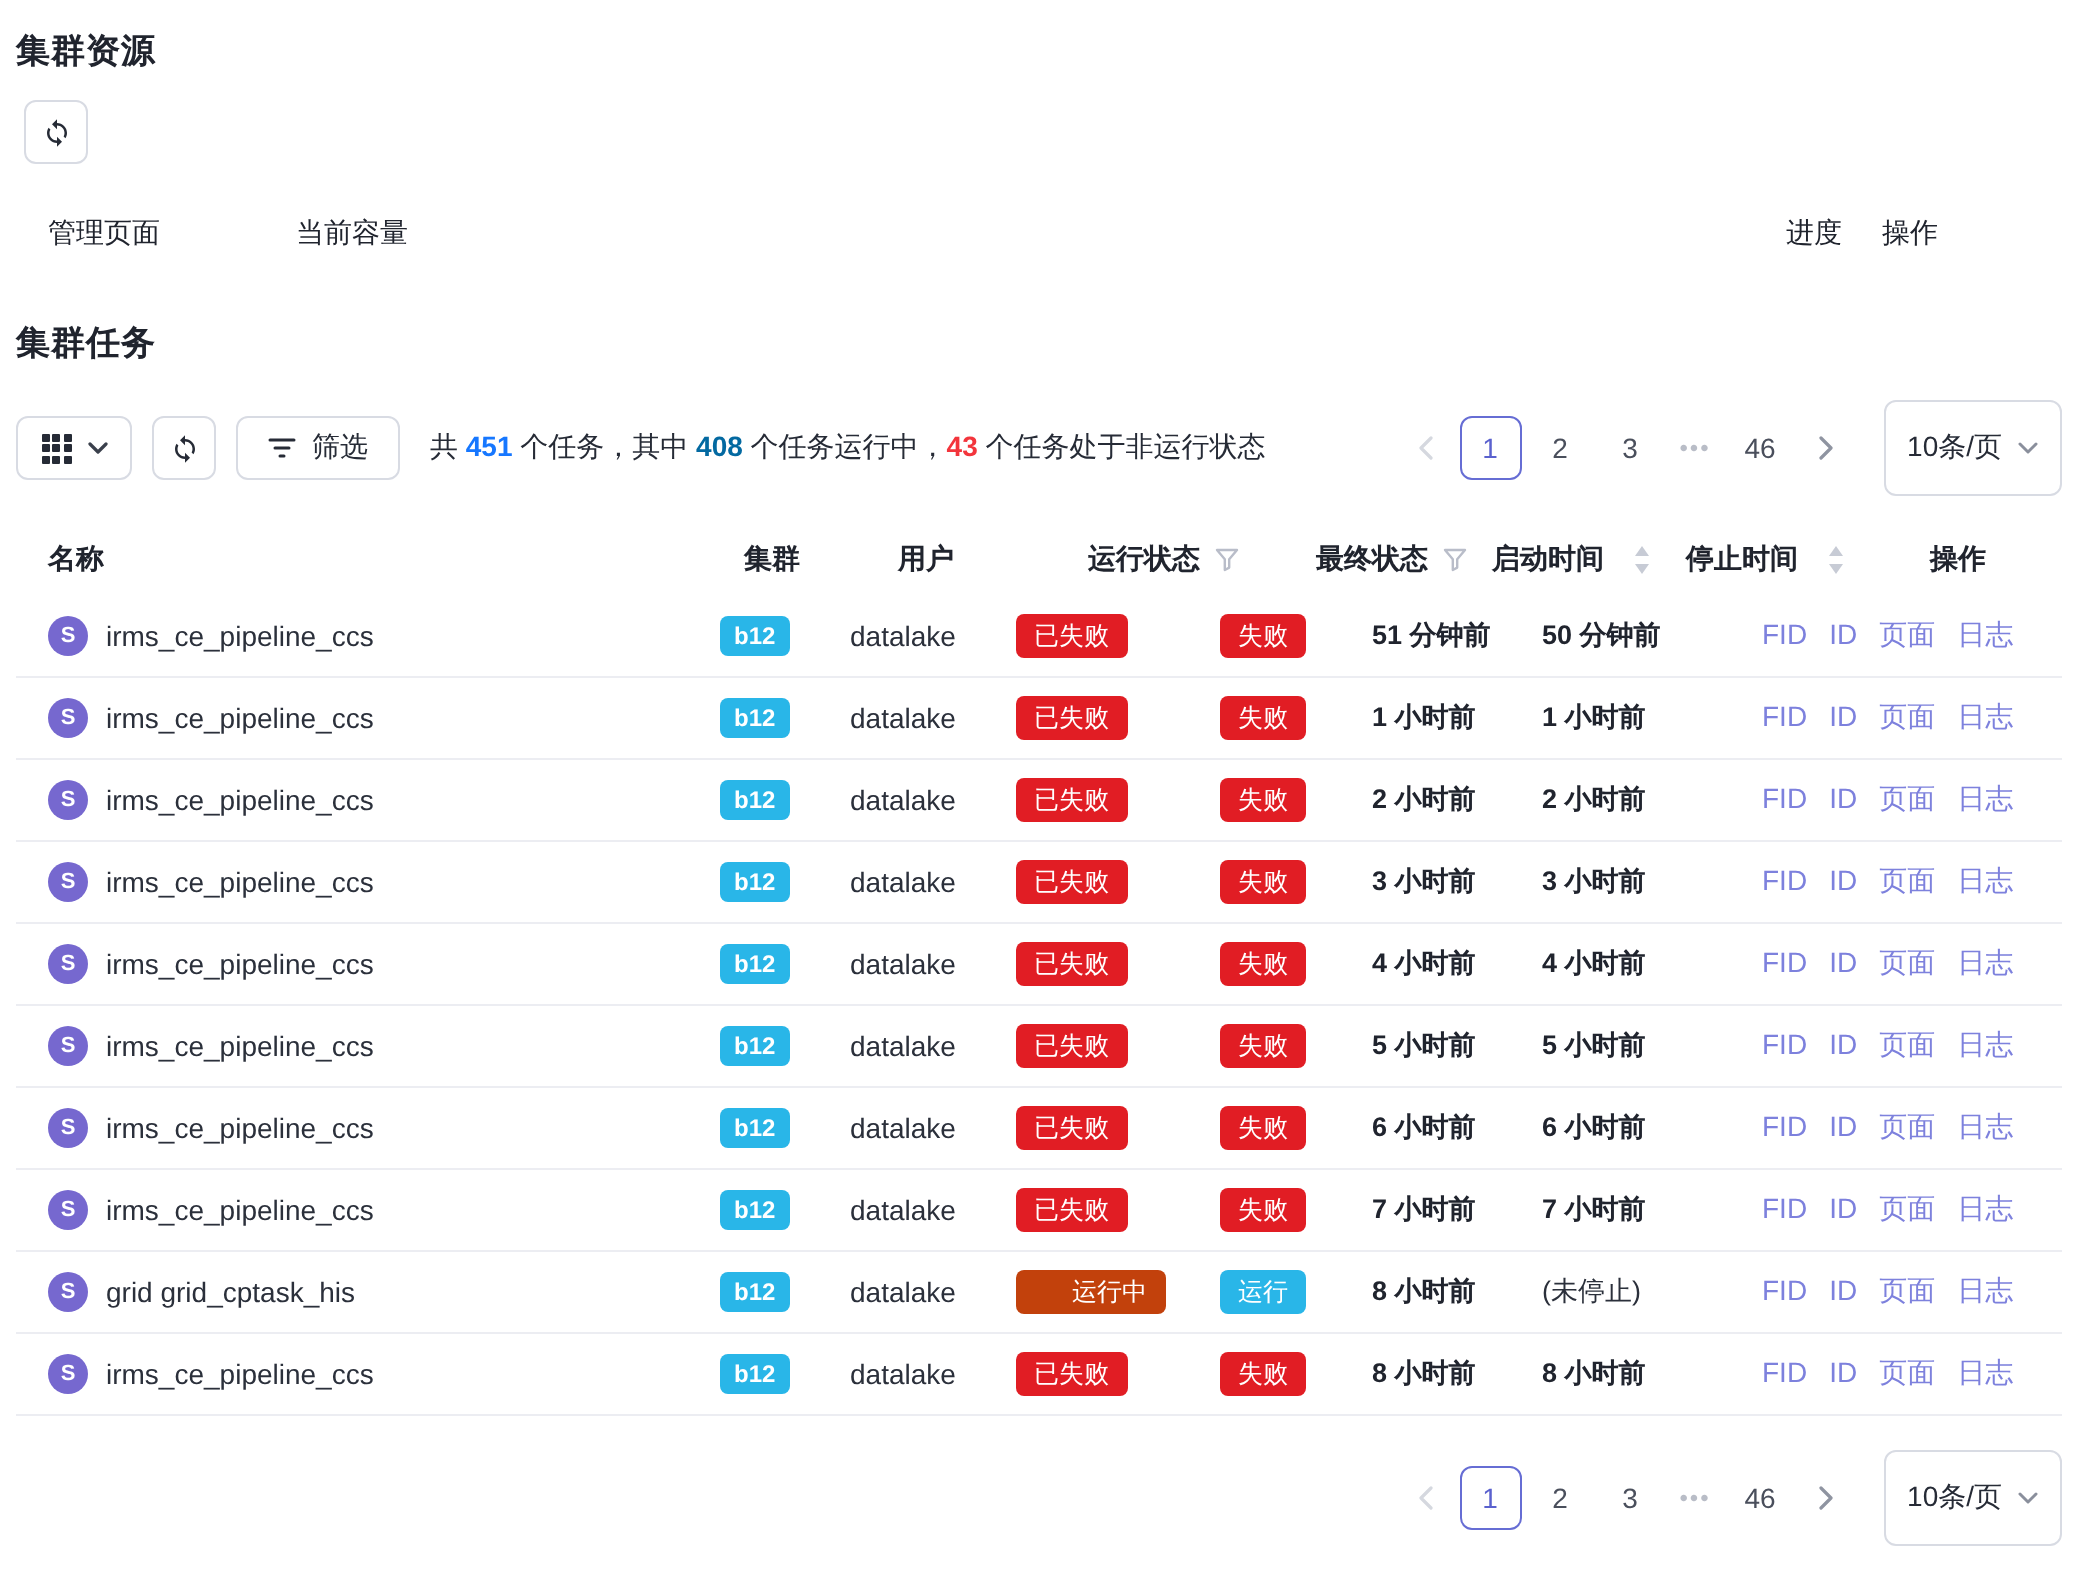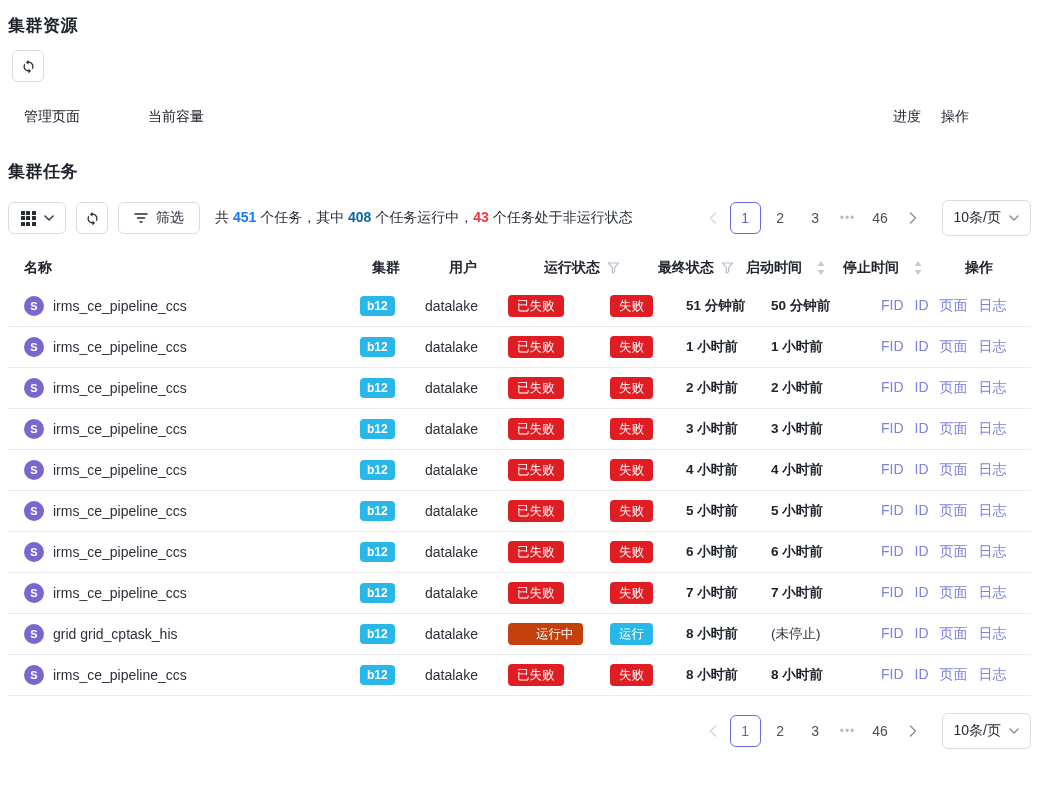--- a/index.html
+++ b/index.html
@@ -42,21 +42,21 @@
 
   
   .pager { display:flex; align-items:center; gap:4px; margin-left:auto; }
   .pg-arrow { width:26px; height:32px; display:flex; align-items:center; justify-content:center; cursor:pointer; color:#8f94a1; }
   .pg-arrow.disabled { color:#d5d8df; cursor:default; }
   .pg-item { min-width:31px; height:32px; display:flex; align-items:center; justify-content:center;
     font-size:14px; color:#4a4f5c; border-radius:6px; cursor:pointer; border:1px solid transparent; }
   .pg-item.active { border-color:#666dd4; color:#5a61ce; font-weight:500; }
   .pg-ellipsis { min-width:26px; height:32px; display:flex; align-items:center; justify-content:center;
     color:#b9bdc7; font-size:12px; letter-spacing:1px; cursor:pointer; }
-  .pg-select { margin-left:12px; height:36px; border:1px solid #d8dbe3; border-radius:6px;
+  .pg-select { margin-left:12px; height:48px; border:1px solid #d8dbe3; border-radius:6px;
     display:flex; align-items:center; gap:8px; padding:0 11px; font-size:14px; color:#262b36; cursor:pointer; background:#fff; }
 
   
   .task-table { margin-top:14px; }
   .thead, .trow { display:grid; grid-template-columns:352px 65px 83px 102px 76px 85px 110px 1fr; align-items:center; }
   .thead { height:36px; font-size:14px; font-weight:700; color:#20242e;gap:12px; }
   .thead .hcell { display:flex; align-items:center; gap:7px; }
   .thead .hcell:first-child { padding-left:16px; }
   .trow { height:41px; border-bottom:1px solid #ecedf2; font-size:14px; }
   .name-cell { display:flex; align-items:center; gap:9px; padding-left:16px; }

